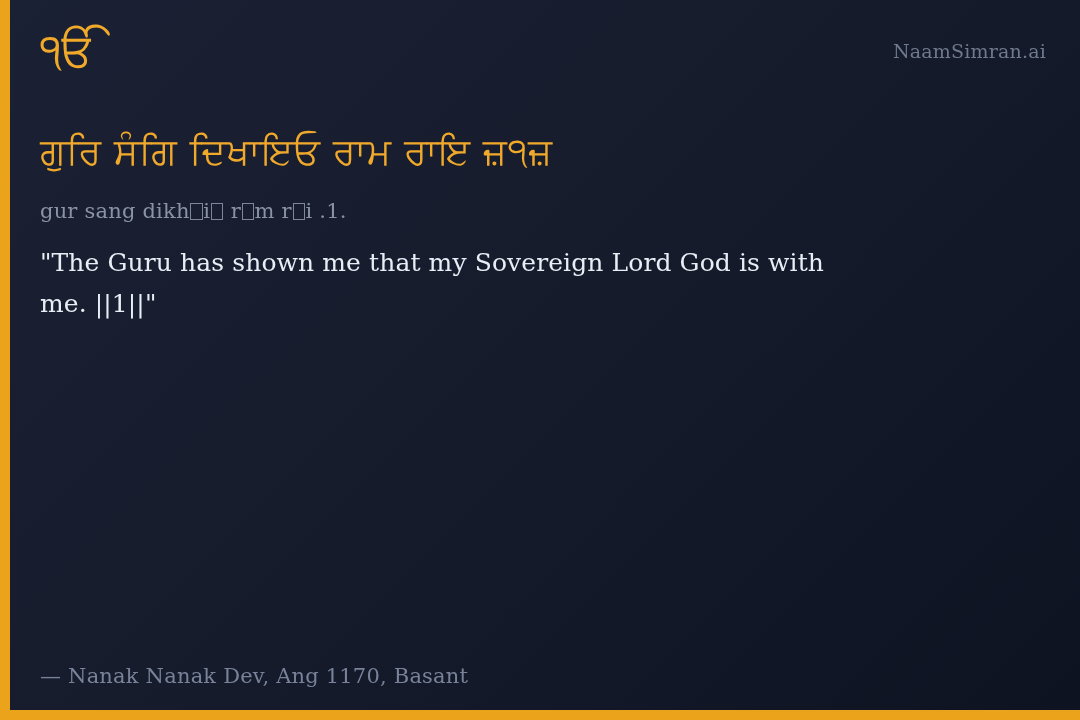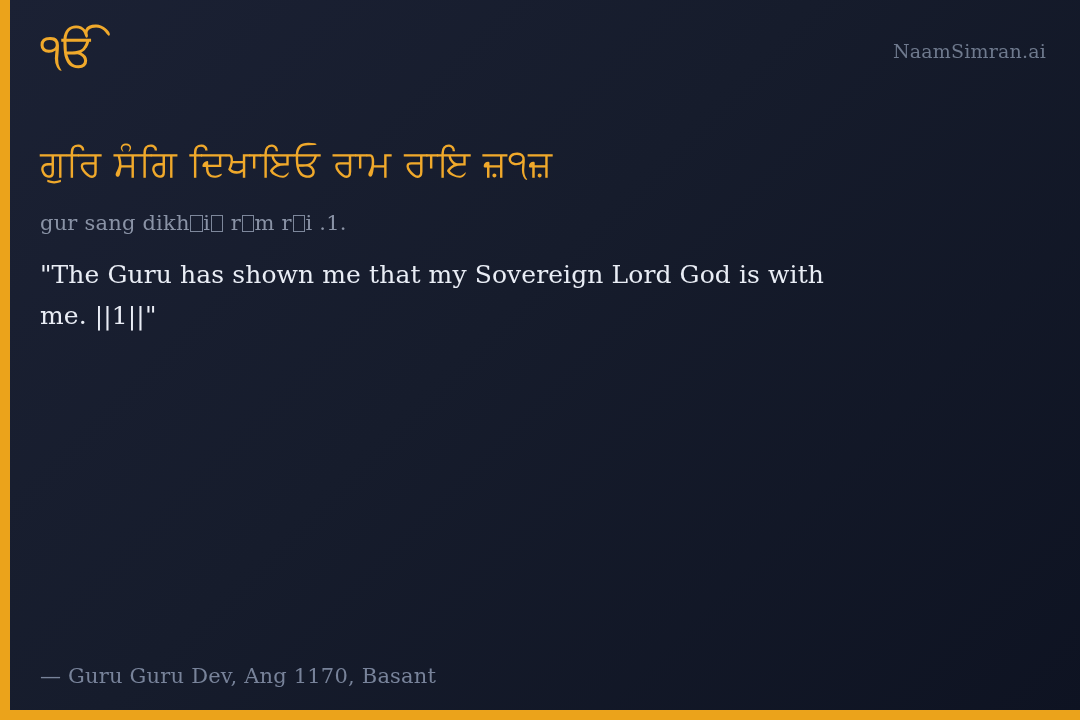--- a/index.html
+++ b/index.html
@@ -83,21 +83,21 @@
     flex: 1 1 auto;
     padding-top: 18px;
   }
 
   .gurmukhi {
     color: #f0a92b;
     font-family: "DejaVu Sans", sans-serif;
     font-size: 37px;
     line-height: 1.32;
     letter-spacing: 0.5px;
-    margin: 12px 0 20px 0;
+    margin: 0 0 20px 0;
     max-width: 980px;
   }
 
   .translit {
     color: #8a93a6;
     font-family: "DejaVu Serif", serif;
     font-size: 21px;
     line-height: 1.35;
     letter-spacing: 0.2px;
     margin: 8px 0 18px 0;
@@ -158,17 +158,17 @@
 
       <div class="gurmukhi">ਗੁਰਿ ਸੰਗਿ ਦਿਖਾਇਓ ਰਾਮ ਰਾਇ ਜ਼੧ਜ਼</div>
 
       <div class="translit">gur sang dikh<span class="tofu"></span>i<span class="tofu"></span> r<span class="tofu"></span>m r<span class="tofu"></span>i .1.</div>
 
       <div class="translation">"The Guru has shown me that my Sovereign Lord God is with me. ||1||"</div>
 
     </div>
 
     <div class="footer">
-      <div class="attribution">— Guru Guru Dev, Ang 1170, Basant</div>
+      <div class="attribution">— Nanak Nanak Dev, Ang 1170, Basant</div>
     </div>
 
   </div>
 </div>
 
 </body></html>

